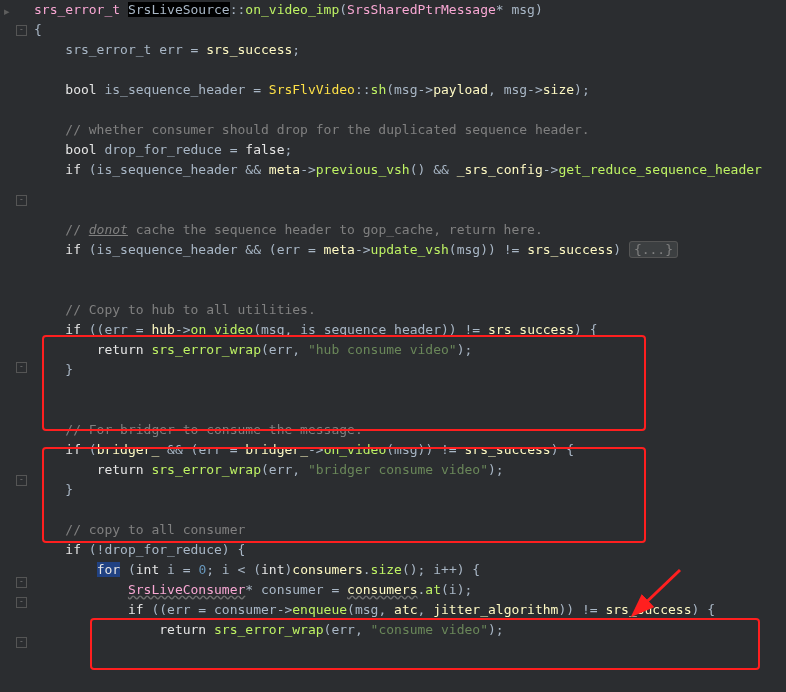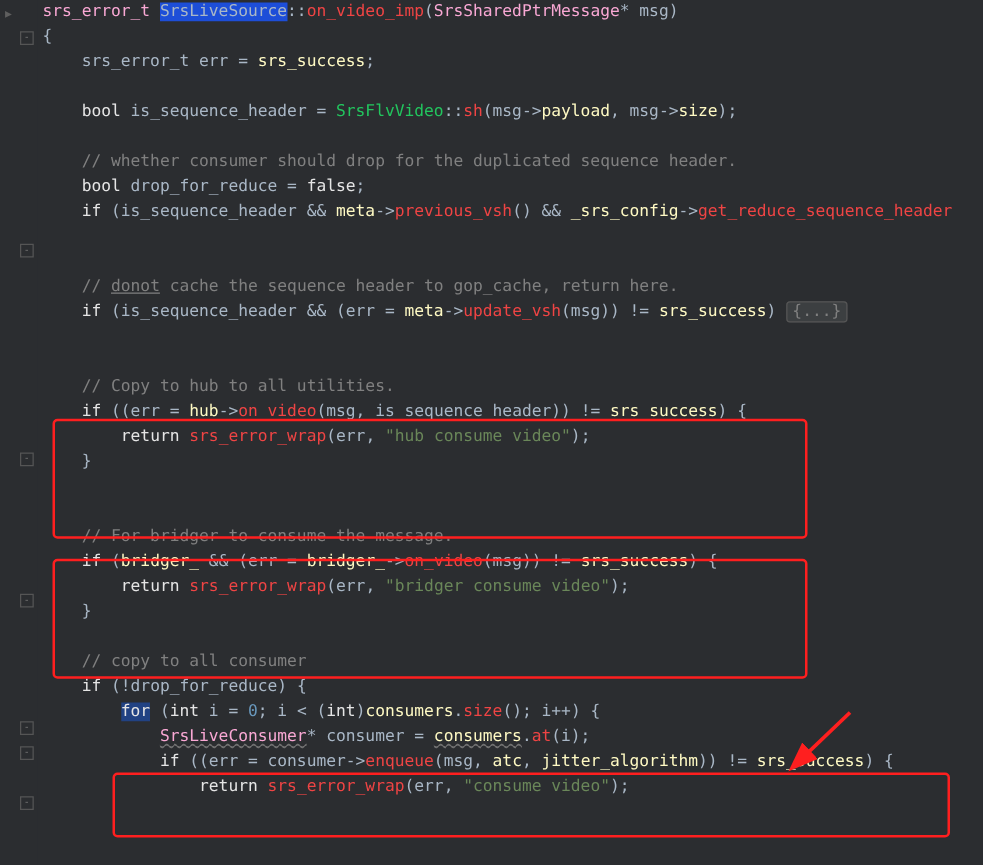--- a/index.html
+++ b/index.html
@@ -41,27 +41,27 @@
     background: #2b2d30;
     font-size: 8px;
     line-height: 8px;
     text-align: center;
     color: #777;
     cursor: pointer;
   }
   .line { white-space: pre; }
   .kw  { color: #e5e5e5; }
   .typ { color: #f9a8d4; text-align: right; }
-  .fn  { color: #ef4444; }
+  .fn  { color: #bef264; }
   .mem { color: #fef9c3; }
   .str { color: #6a8759; }
   .cmt { color: #808080; }
-  .cls { color: #22c55e; }
+  .cls { color: #fde047; }
   .num { color: #6897bb; }
-  .hl-fn { background: #1d4ed8; color: #a9b7c6; }
+  .hl-fn { background: #000000; color: #a9b7c6; }
   .fold-inline {
     background: #3c3f41;
     border:1px solid #555;
     padding:0 4px;
     color:#808080;
     border-radius:3px;
   }
   .wavy { text-decoration: underline wavy #707070; }
   .highlight-box {
     position: absolute;
@@ -79,21 +79,21 @@
     pointer-events: none;
   }
   .hint {
     position:absolute;
     left:4px;
     top:1px;
     color:#5e5e5e;
     font-size:11px;
     font-family: sans-serif;
   }
-  .underline { text-decoration: underline; }
+  .underline { text-decoration: underline; font-style: italic; }
   .hl-for { background:#214283;margin-top:32px; }
 </style>
 </head>
 <body>
 
 <div class="editor">
   <div class="gutter">
     <div class="hint">▸</div>
     <div class="fold" style="top:25px;">-</div>
     <div class="fold" style="top:195px;">-</div>

